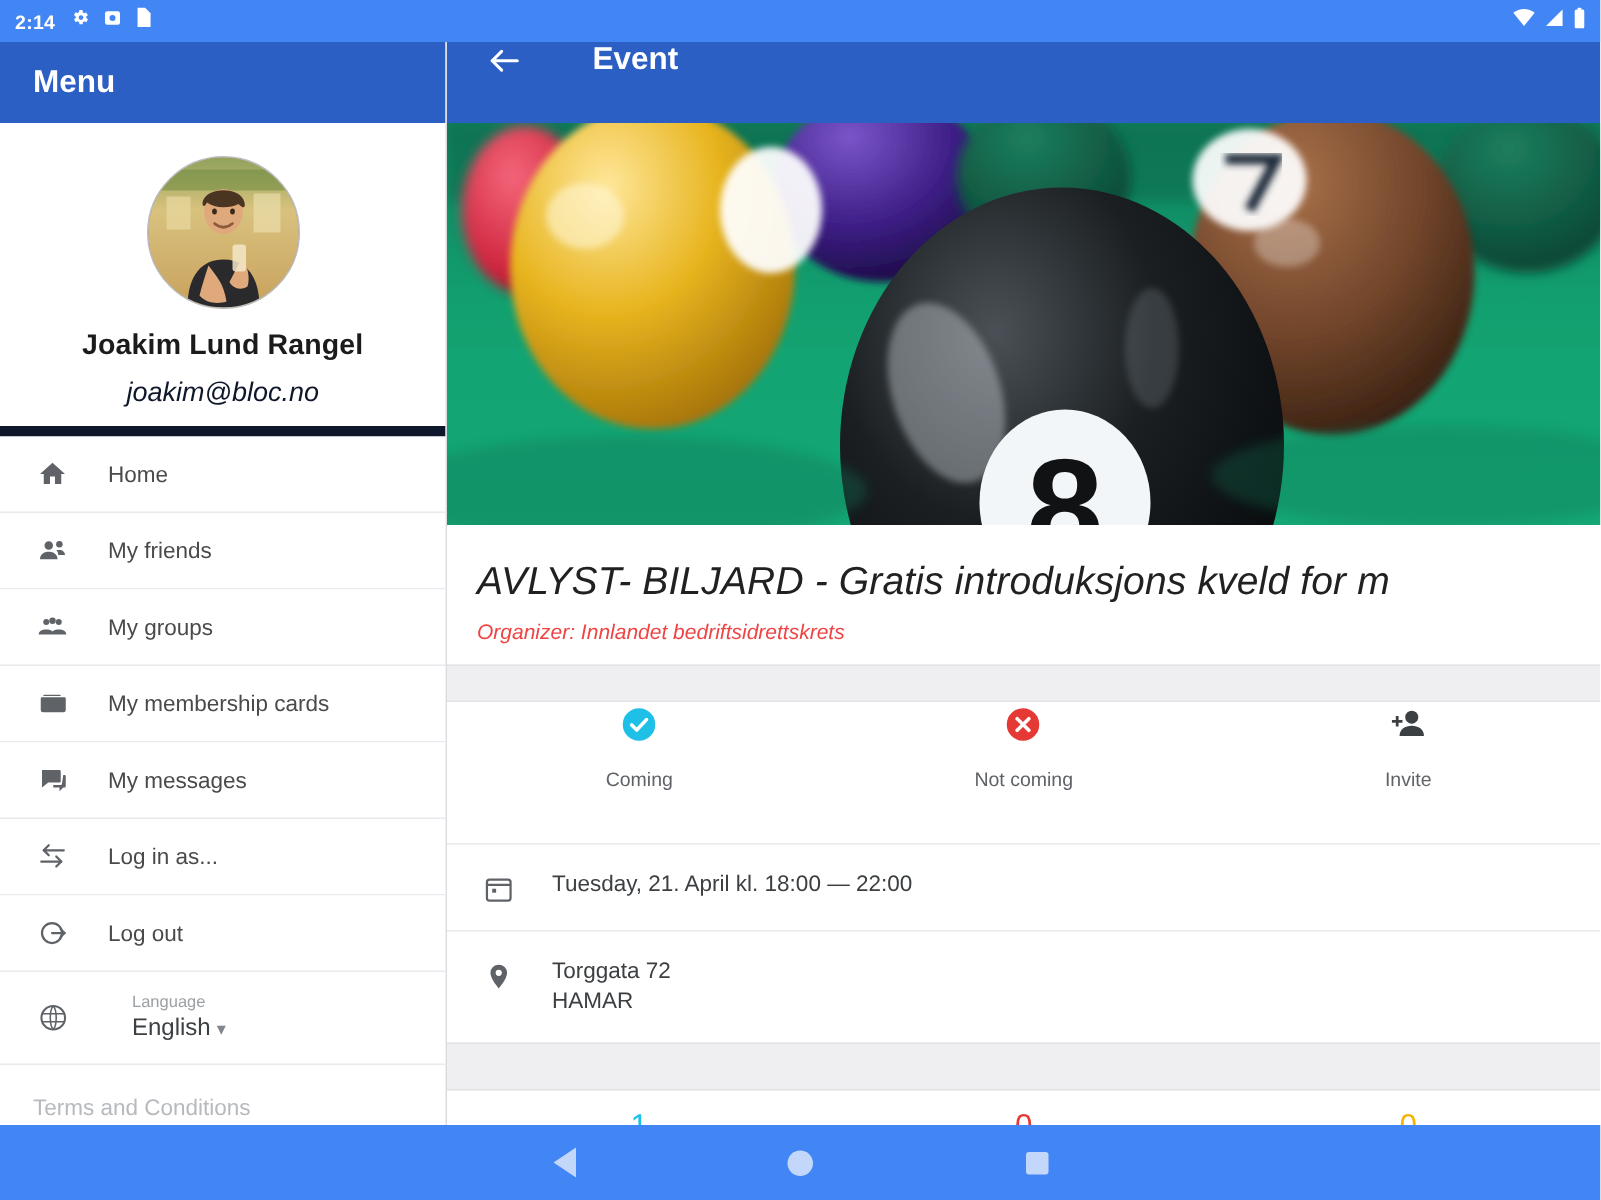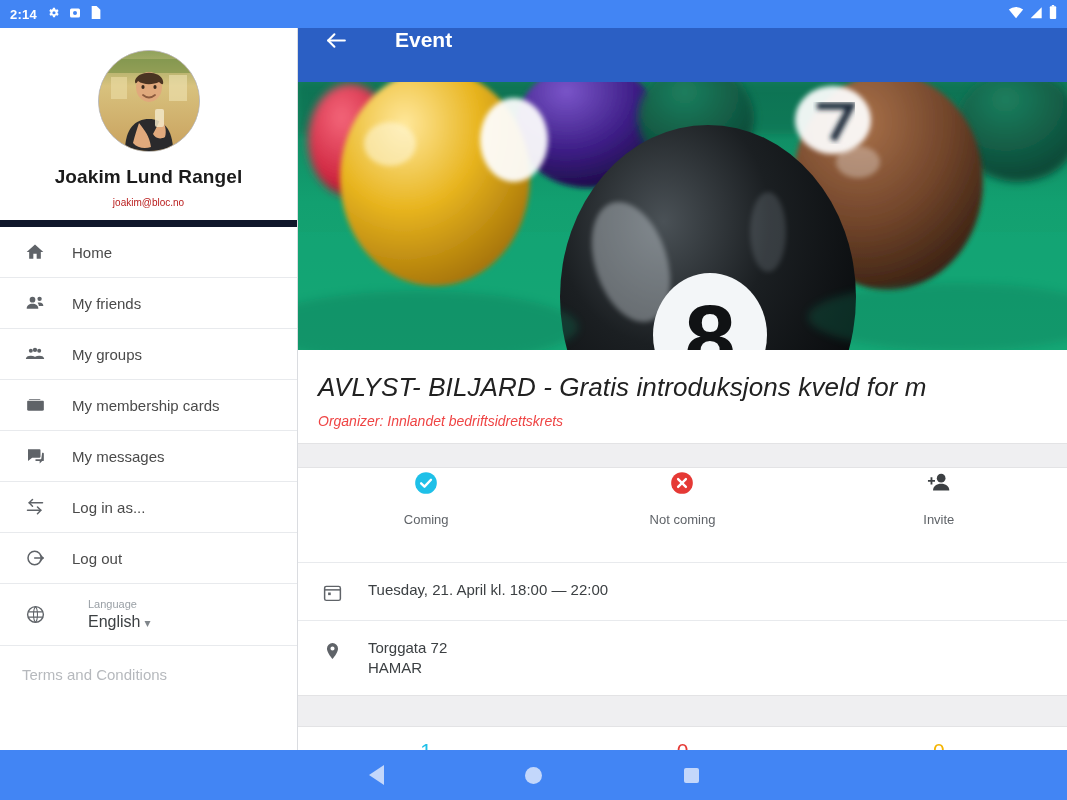--- a/index.html
+++ b/index.html
@@ -34,21 +34,21 @@
   .drawer-bar-title { font-size:21px; font-weight:bold; }
   .drawer-head { padding:22px 0 12px; text-align:center; }
   .avatar {
     width:102px; height:102px; border-radius:50%;
     margin:0 auto 14px; position:relative; overflow:hidden;
     border:1px solid #b9bcc0;
     background:#c9a06a;
   }
   .avatar-photo { position:absolute; inset:0; }
   .user-name { font-size:19px; color:#1b1b1b; font-weight:bold; letter-spacing:.1px; }
-  .user-mail { font-size:10px; color:#b91c1c; margin-top:9px; }
+  .user-mail { font-size:18px; color:#0f172a; margin-top:9px;font-style:italic; }
 
   .nav-list { border-top:7px solid #0f172a; }
   .nav-item {
     display:flex; align-items:center; height:51px;
     padding:0 22px; border-bottom:1px solid #e8eaed;
     color:#4a4a4a; cursor:pointer; background:#fff;
   }
   .nav-ico { width:26px; display:flex; align-items:center; justify-content:center; margin-right:24px; color:#5f6368; }
   .nav-label { font-size:15px; color:#4a4a4a; }
   .lang-item { height:62px; align-items:center; }
@@ -146,20 +146,23 @@
         <svg width="8" height="14" viewBox="0 0 12 22" fill="#ffffff">
             <rect x="4" y="0" width="4" height="2.5" rx="1"></rect>
             <rect x="1" y="2" width="10" height="20" rx="1.6"></rect>
           </svg>
       </span>
     </div>
   </div>
 
   <div class="drawer">
 
+    <div class="drawer-bar">
+      <span class="drawer-bar-title">Menu</span>
+    </div>
 
     <div class="drawer-head">
       <div class="avatar">
         <svg class="avatar-photo" viewBox="0 0 100 100" preserveAspectRatio="xMidYMid slice">
           <defs>
             <linearGradient id="bg1" x1="0" y1="0" x2="0" y2="1">
               <stop offset="0%" stop-color="#8fa25c"></stop>
               <stop offset="35%" stop-color="#d8c27e"></stop>
               <stop offset="100%" stop-color="#c9a15e"></stop>
             </linearGradient>

